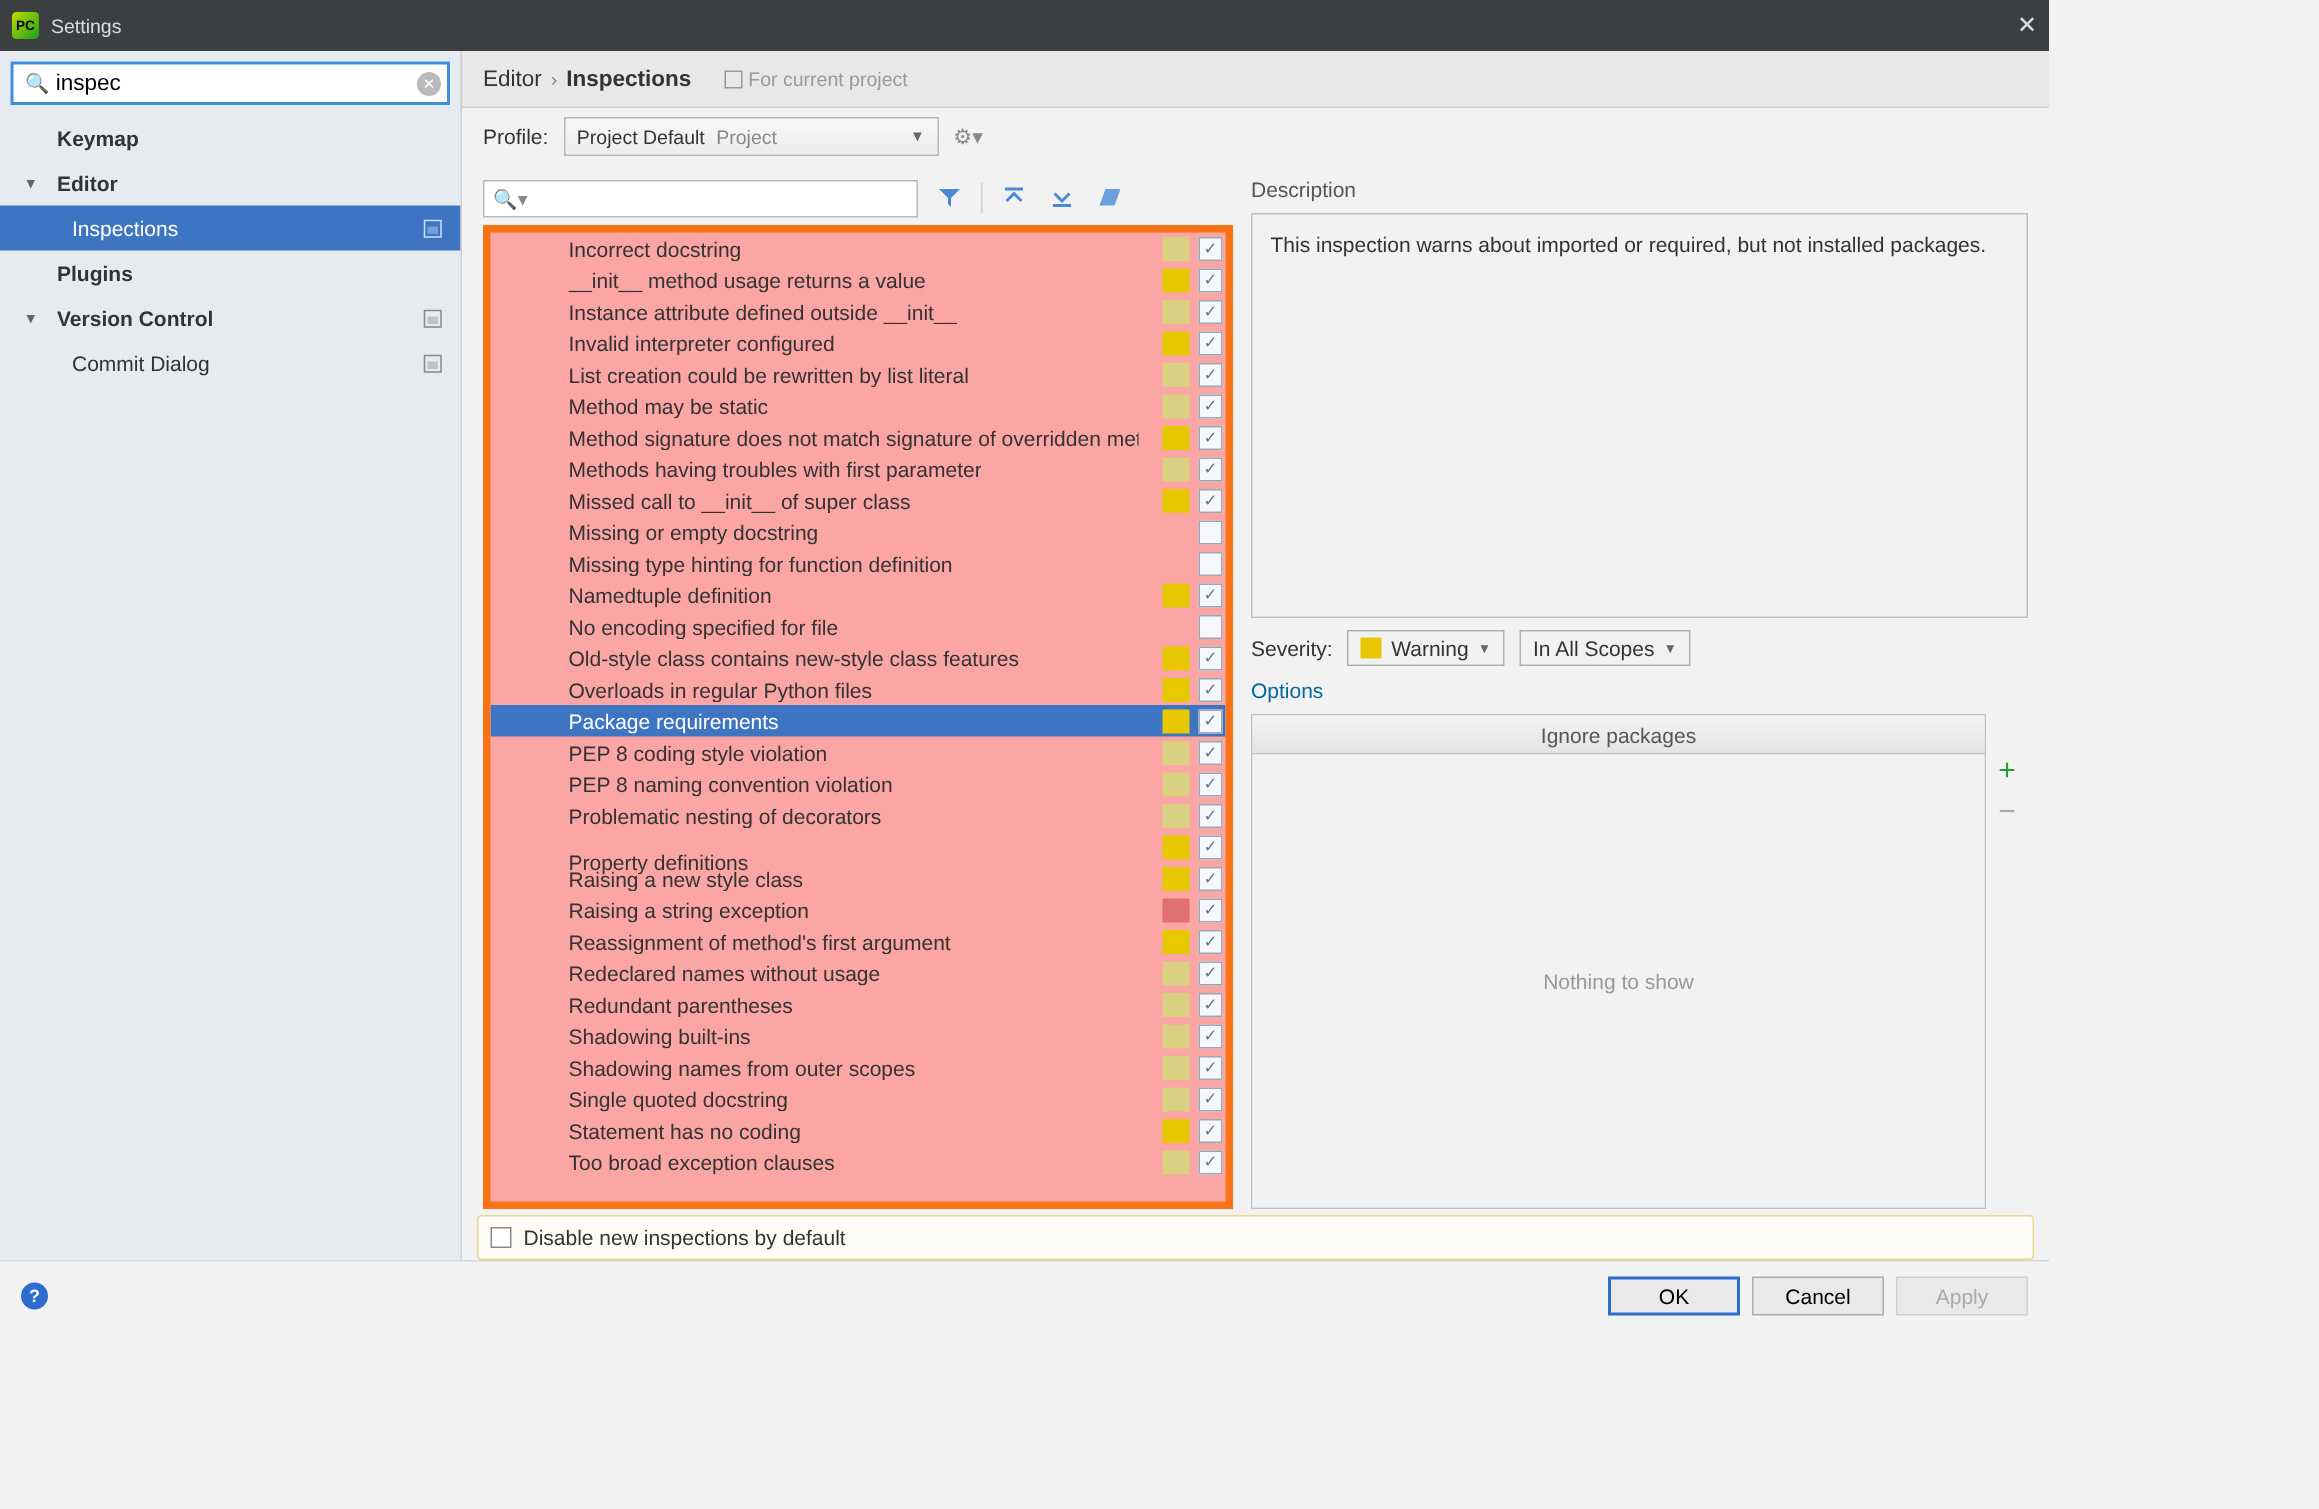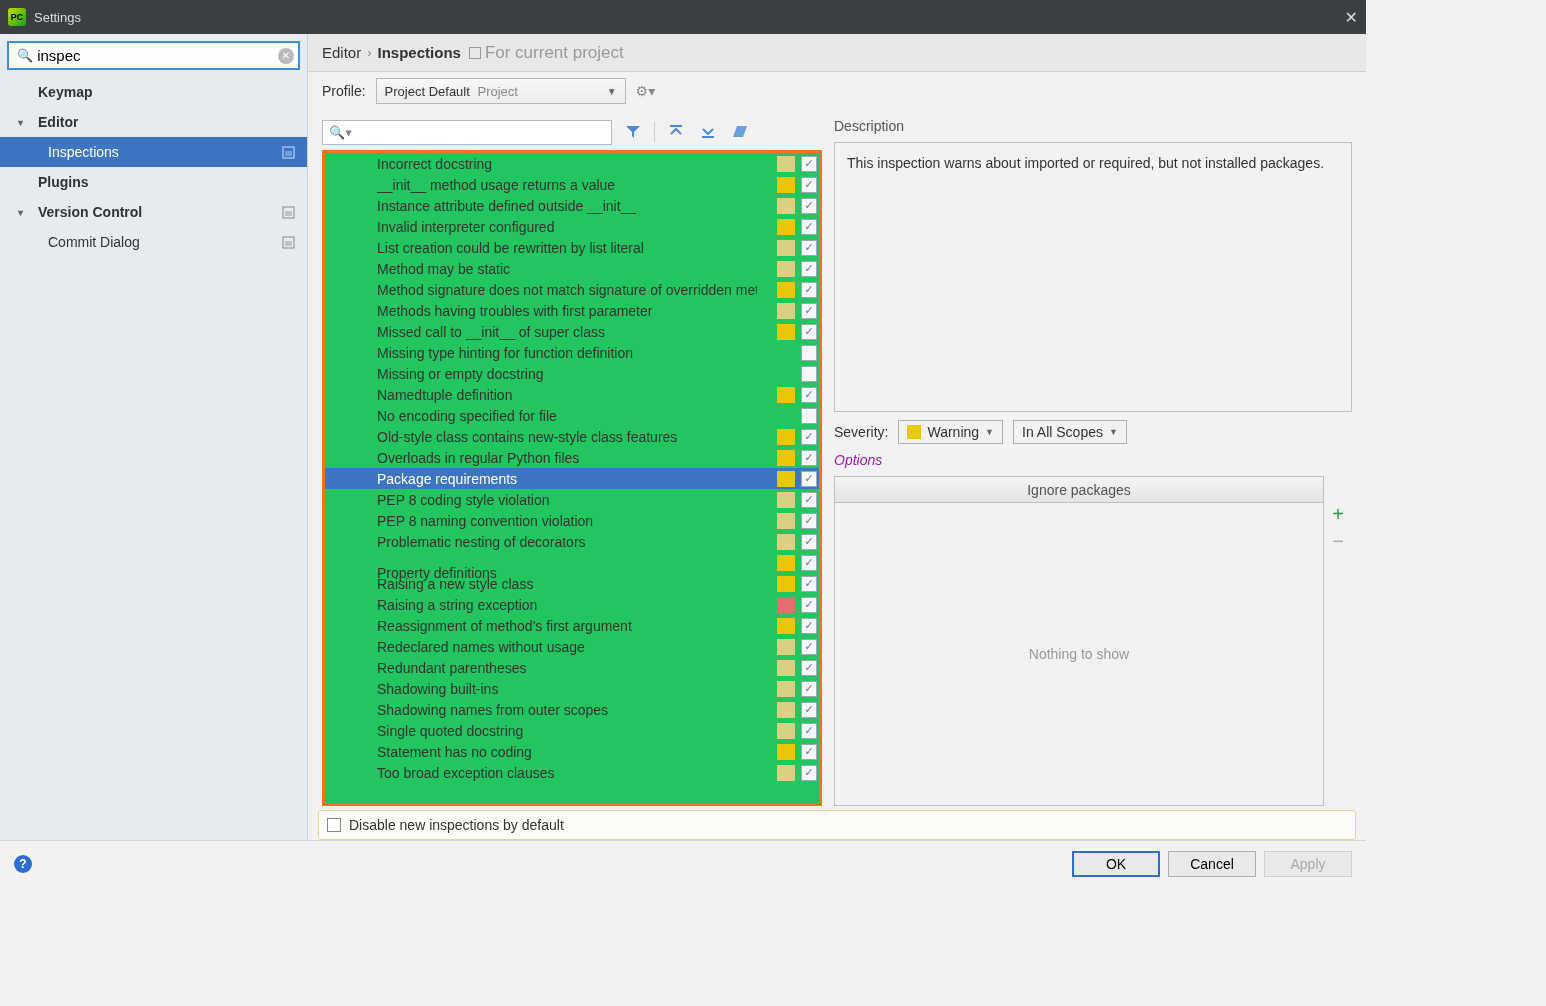--- a/index.html
+++ b/index.html
@@ -28,40 +28,40 @@
 .tree-item .chev { position:absolute; left:18px; font-size:10px; color:#666; }
 .tree-item.selected { background:#3e75c3; color:#fff; }
 .tree-item .project-badge { margin-left:auto; margin-right:12px; color:#888; font-size:12px; }
 .tree-item.selected .project-badge { color:#d0dfff; }
 
 
 .rightpane { flex:1; display:flex; flex-direction:column; background:#f2f2f2; }
 .crumb-row { height:38px; border-bottom:1px solid #d0d0d0; background:#e8e8e8; display:flex; align-items:center; padding:0 14px; }
 .crumb-row .crumb { font-size:15px; font-weight:500; color:#333; }
 .crumb-row .sep { margin:0 6px; color:#888; }
-.crumb-row .proj-tag { margin-left:8px; color:#999; font-size:17px; display:flex; align-items:center; gap:4px; }
+.crumb-row .proj-tag { margin-left:22px; color:#999; font-size:13px; display:flex; align-items:center; gap:4px; }
 .proj-tag-icon { width:12px; height:12px; border:1px solid #999; display:inline-block; }
 
 .profile-row { height:38px; display:flex; align-items:center; padding:0 14px; gap:10px; }
 .profile-row label { font-size:14px; }
 .profile-select { width:250px; height:26px; border:1px solid #b8b8b8; background:linear-gradient(#f7f7f7,#ededed); display:flex; align-items:center; padding:0 8px; justify-content:space-between; cursor:pointer; }
 .profile-select .scope { color:#888; margin-left:4px; }
 .profile-select .caret { font-size:10px; color:#666; }
 .gear { color:#888; cursor:pointer; font-size:14px; }
 
 
 .inspcontent { flex:1; display:flex; padding: 8px 14px 0 14px; gap:12px; overflow:hidden; }
 
 .leftcol { width: 500px; display:flex; flex-direction:column; }
 .toolbar2 { display:flex; align-items:center; gap:10px; height:28px; margin-bottom:4px; }
 .toolbar2 .search2 { width:290px; height:25px; border:1px solid #b8b8b8; background:#fff; display:flex; align-items:center; padding:0 6px; color:#888; }
 .toolbar2 .tbicon { width:22px; height:22px; display:flex; align-items:center; justify-content:center; color:#3e8ee0; cursor:pointer; }
 .toolbar2 .sep2 { width:1px; height:20px; background:#ccc; }
 
-.insplist-wrap { flex:1; border:3px solid #f97316; background:#22c55e; position:relative; overflow:hidden; }
+.insplist-wrap { flex:1; border:5px solid #f97316; background:#fca5a5; position:relative; overflow:hidden; }
 .insplist { position:absolute; inset:0; overflow-y:auto; }
 .insplist::-webkit-scrollbar { width:12px; }
 .insplist::-webkit-scrollbar-thumb { background:#c0c0c0; }
 .insp-row { height:21px; display:flex; align-items:center; font-size:14px; padding-left:52px; position:relative; cursor:pointer; }
 .insp-row.selected { background:#3e75c3; color:#fff; }
 .insp-row .sev { position:absolute; right:24px; width:18px; height:16px; }
 .insp-row .chk { position:absolute; right:2px; width:16px; height:16px; border:1px solid #9aa9b8; display:flex; align-items:center; justify-content:center; color:#5a7a9a; font-size:11px; background:#f5f7fa; }
 .sev.warning { background:#e8c800; }
 .sev.weak { background:#d8d080; }
 .sev.error { background:#e07070; }
@@ -70,21 +70,21 @@
 .rightcol { flex:1; display:flex; flex-direction:column; gap:8px; overflow:hidden; }
 .desc-label { font-size:14px; color:#555; }
 .desc-box { flex: 0 0 270px; border:1px solid #c0c0c0; background:#f2f2f2; padding:10px 12px; font-size:14px; line-height:1.45; overflow:auto; }
 
 .sev-row { display:flex; align-items:center; gap:10px; }
 .sev-row label { font-size:14px; }
 .pillbtn { height:24px; border:1px solid #b0b0b0; background:#f2f2f2; display:flex; align-items:center; padding:0 8px; gap:6px; cursor:pointer; font-size:14px; }
 .pillbtn .sw { width:14px; height:14px; background:#e8c800; }
 .pillbtn .car { font-size:9px; color:#666; }
 
-.opts-label { font-size:14px; color:#a21caf;font-style:italic; }
+.opts-label { font-size:14px; color:#0369a1; }
 .opts-box { flex:1; border:1px solid #c0c0c0; display:flex; flex-direction:column;justify-content:flex-end; }
 .opts-header { height:26px; background:linear-gradient(#f4f4f4,#e4e4e4); border-bottom:1px solid #c0c0c0; display:flex; align-items:center; justify-content:center; font-size:14px; color:#555; }
 .opts-body { flex:1; background:#f2f2f2; display:flex; align-items:center; justify-content:center; color:#999; font-size:14px; position:relative; }
 .opts-side { position:absolute; right:-28px; top:0; width:26px; display:flex; flex-direction:column; gap:4px; }
 .opts-side .plus { color:#2a9a3a; font-size:20px; cursor:pointer; text-align:center; }
 .opts-side .minus { color:#aaa; font-size:20px; text-align:center; }
 
 
 .disable-row { height:30px; margin:4px 10px 0 10px; border:1px solid #e8d890; border-radius:3px; background:#fdfcf7; display:flex; align-items:center; padding:0 8px; gap:8px; font-size:14px; }
 .disable-row .cbox { width:14px; height:14px; border:1px solid #888; background:#fff; }
@@ -254,26 +254,26 @@
                 <span style="white-space: nowrap; overflow: hidden; text-overflow: clip; max-width: 380px;">Methods having troubles with first parameter</span>
                 <span class="sev weak"></span>
                 <span class="chk">✓</span>
               </div>
               <div class="insp-row">
                 <span style="white-space: nowrap; overflow: hidden; text-overflow: clip; max-width: 380px;">Missed call to __init__ of super class</span>
                 <span class="sev warning"></span>
                 <span class="chk">✓</span>
               </div>
               <div class="insp-row">
-                <span style="white-space: nowrap; overflow: hidden; text-overflow: clip; max-width: 380px;">Missing type hinting for function definition</span>
+                <span style="white-space: nowrap; overflow: hidden; text-overflow: clip; max-width: 380px;">Missing or empty docstring</span>
                 <span class="sev none"></span>
                 <span class="chk"></span>
               </div>
               <div class="insp-row">
-                <span style="white-space: nowrap; overflow: hidden; text-overflow: clip; max-width: 380px;">Missing or empty docstring</span>
+                <span style="white-space: nowrap; overflow: hidden; text-overflow: clip; max-width: 380px;">Missing type hinting for function definition</span>
                 <span class="sev none"></span>
                 <span class="chk"></span>
               </div>
               <div class="insp-row">
                 <span style="white-space: nowrap; overflow: hidden; text-overflow: clip; max-width: 380px;">Namedtuple definition</span>
                 <span class="sev warning"></span>
                 <span class="chk">✓</span>
               </div>
               <div class="insp-row">
                 <span style="white-space: nowrap; overflow: hidden; text-overflow: clip; max-width: 380px;">No encoding specified for file</span>

